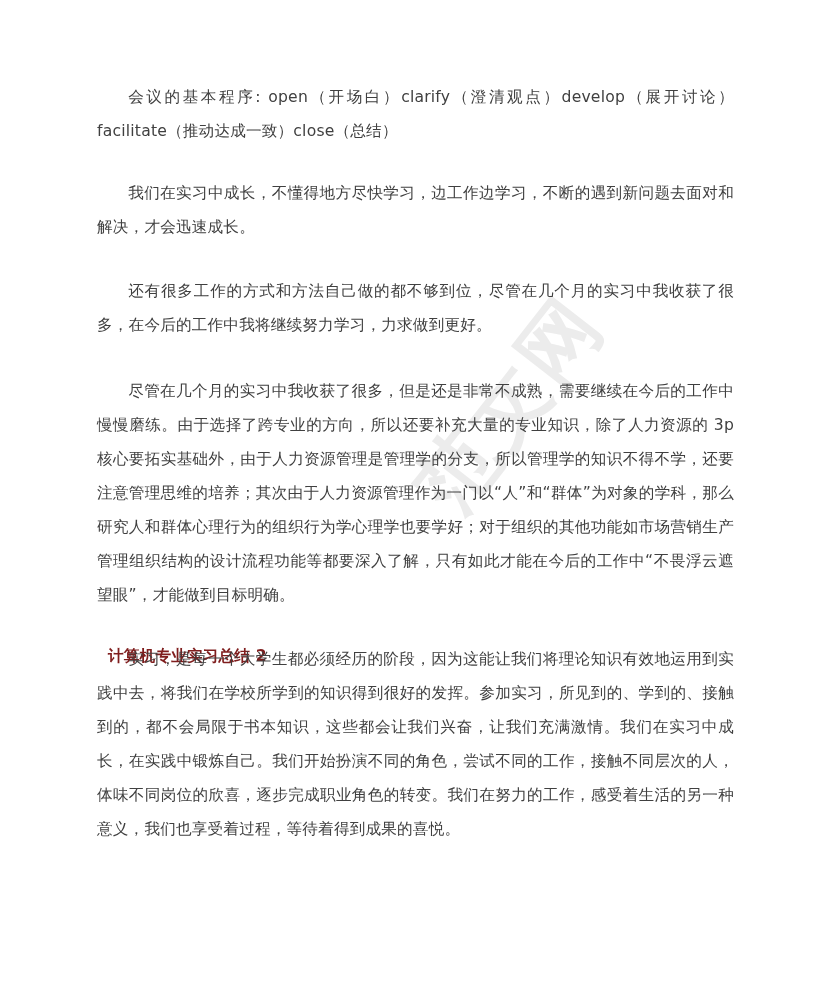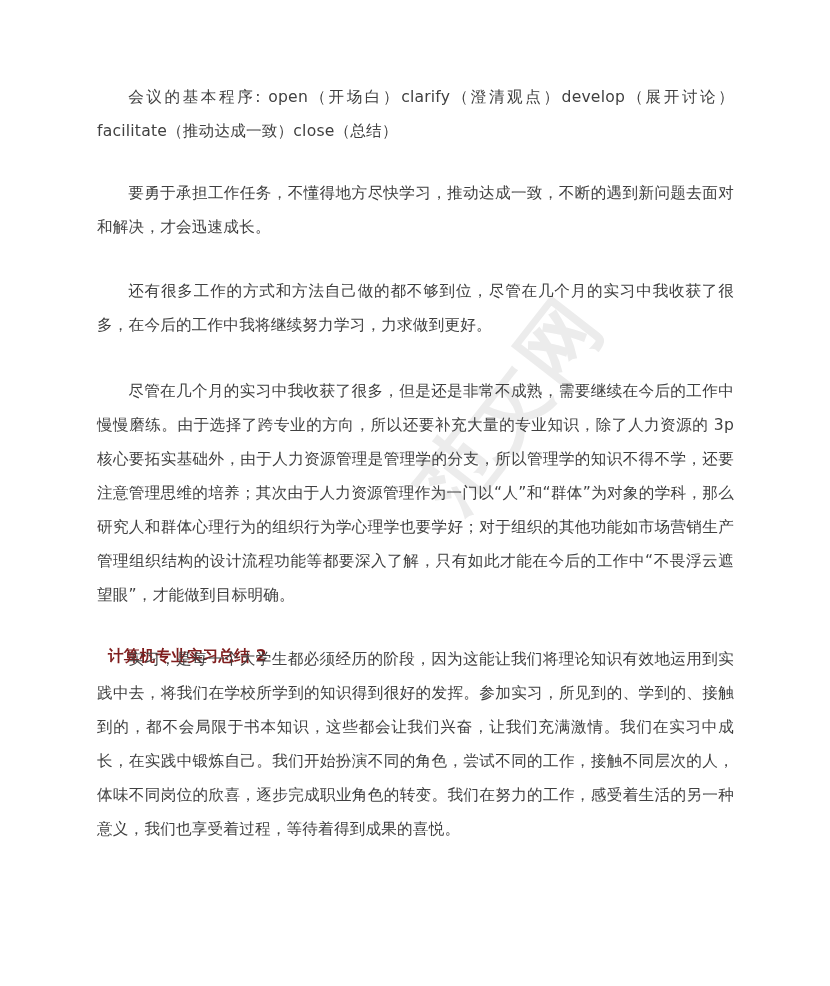--- a/index.html
+++ b/index.html
@@ -84,21 +84,21 @@
 <body>
 
 <div id="page">
 
   <div id="watermark">范文网</div>
 
   <div id="content">
 
     <p class="para indent" id="p-meeting">会议的基本程序: open（开场白）clarify（澄清观点）develop（展开讨论）facilitate（推动达成一致）close（总结）</p>
 
-    <p class="para indent" id="p-courage">要勇于承担工作任务，不懂得地方尽快学习，推动达成一致，不断的遇到新问题去面对和解决，才会迅速成长。</p>
+    <p class="para indent" id="p-courage">我们在实习中成长，不懂得地方尽快学习，边工作边学习，不断的遇到新问题去面对和解决，才会迅速成长。</p>
 
     <p class="para indent" id="p-methods">还有很多工作的方式和方法自己做的都不够到位，尽管在几个月的实习中我收获了很多，在今后的工作中我将继续努力学习，力求做到更好。</p>
 
     <p class="para indent" id="p-reflect">尽管在几个月的实习中我收获了很多，但是还是非常不成熟，需要继续在今后的工作中慢慢磨练。由于选择了跨专业的方向，所以还要补充大量的专业知识，除了人力资源的 3p 核心要拓实基础外，由于人力资源管理是管理学的分支，所以管理学的知识不得不学，还要注意管理思维的培养；其次由于人力资源管理作为一门以“人”和“群体”为对象的学科，那么研究人和群体心理行为的组织行为学心理学也要学好；对于组织的其他功能如市场营销生产管理组织结构的设计流程功能等都要深入了解，只有如此才能在今后的工作中“不畏浮云遮望眼”，才能做到目标明确。</p>
 
     <h2 class="heading" id="h-section2">计算机专业实习总结 2</h2>
 
     <p class="para indent" id="p-intern">实习，是每一个大学生都必须经历的阶段，因为这能让我们将理论知识有效地运用到实践中去，将我们在学校所学到的知识得到很好的发挥。参加实习，所见到的、学到的、接触到的，都不会局限于书本知识，这些都会让我们兴奋，让我们充满激情。我们在实习中成长，在实践中锻炼自己。我们开始扮演不同的角色，尝试不同的工作，接触不同层次的人，体味不同岗位的欣喜，逐步完成职业角色的转变。我们在努力的工作，感受着生活的另一种意义，我们也享受着过程，等待着得到成果的喜悦。</p>
 
   </div>

